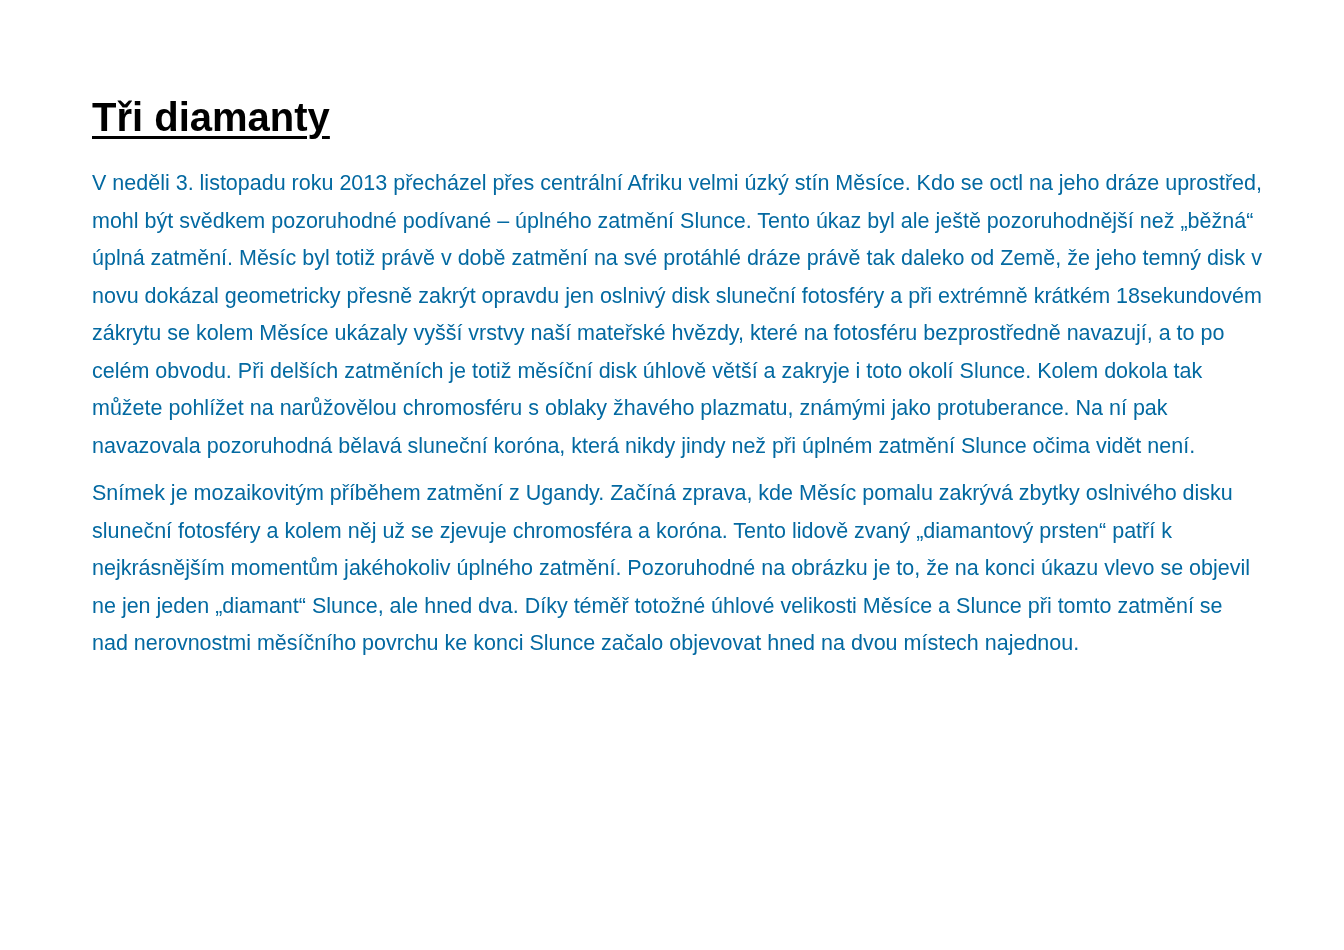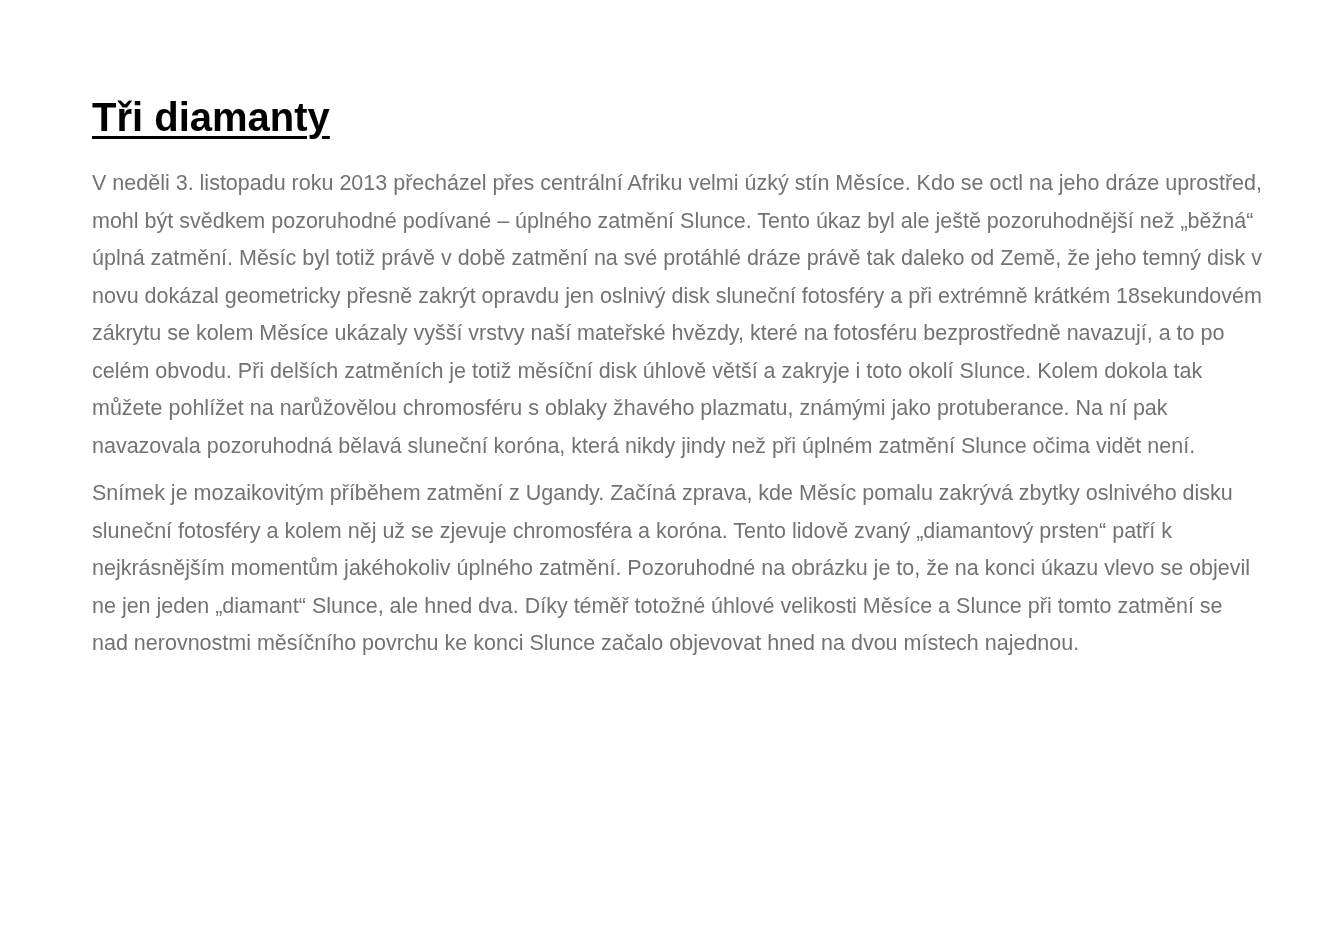--- a/index.html
+++ b/index.html
@@ -31,21 +31,21 @@
     text-decoration-thickness: 3px;
     margin: 0 0 26px 0;
     color: #000000;
   }
   .doc-body p {
     font-size: 21.5px;
     line-height: 37.5px;
     margin: 0 0 10px 0;
     max-width: 1178px;
     text-align: left;
-    color: #737373;
+    color: #0369a1;
   }
 </style>
 </head>
 <body>
 
 <div class="page">
   <h1 class="doc-title">Tři diamanty</h1>
   <div class="doc-body">
     <p>V neděli 3. listopadu roku 2013 přecházel přes centrální Afriku velmi úzký stín Měsíce. Kdo se octl na jeho dráze uprostřed, mohl být svědkem pozoruhodné podívané – úplného zatmění Slunce. Tento úkaz byl ale ještě pozoruhodnější než „běžná“ úplná zatmění. Měsíc byl totiž právě v době zatmění na své protáhlé dráze právě tak daleko od Země, že jeho temný disk v novu dokázal geometricky přesně zakrýt opravdu jen oslnivý disk sluneční fotosféry a při extrémně krátkém 18sekundovém zákrytu se kolem Měsíce ukázaly vyšší vrstvy naší mateřské hvězdy, které na fotosféru bezprostředně navazují, a to po celém obvodu. Při delších zatměních je totiž měsíční disk úhlově větší a zakryje i toto okolí Slunce. Kolem dokola tak můžete pohlížet na narůžovělou chromosféru s oblaky žhavého plazmatu, známými jako protuberance. Na ní pak navazovala pozoruhodná bělavá sluneční koróna, která nikdy jindy než při úplném zatmění Slunce očima vidět není.</p>
     <p>Snímek je mozaikovitým příběhem zatmění z Ugandy. Začíná zprava, kde Měsíc pomalu zakrývá zbytky oslnivého disku sluneční fotosféry a kolem něj už se zjevuje chromosféra a koróna. Tento lidově zvaný „diamantový prsten“ patří k nejkrásnějším momentům jakéhokoliv úplného zatmění. Pozoruhodné na obrázku je to, že na konci úkazu vlevo se objevil ne jen jeden „diamant“ Slunce, ale hned dva. Díky téměř totožné úhlové velikosti Měsíce a Slunce při tomto zatmění se nad nerovnostmi měsíčního povrchu ke konci Slunce začalo objevovat hned na dvou místech najednou.</p>

